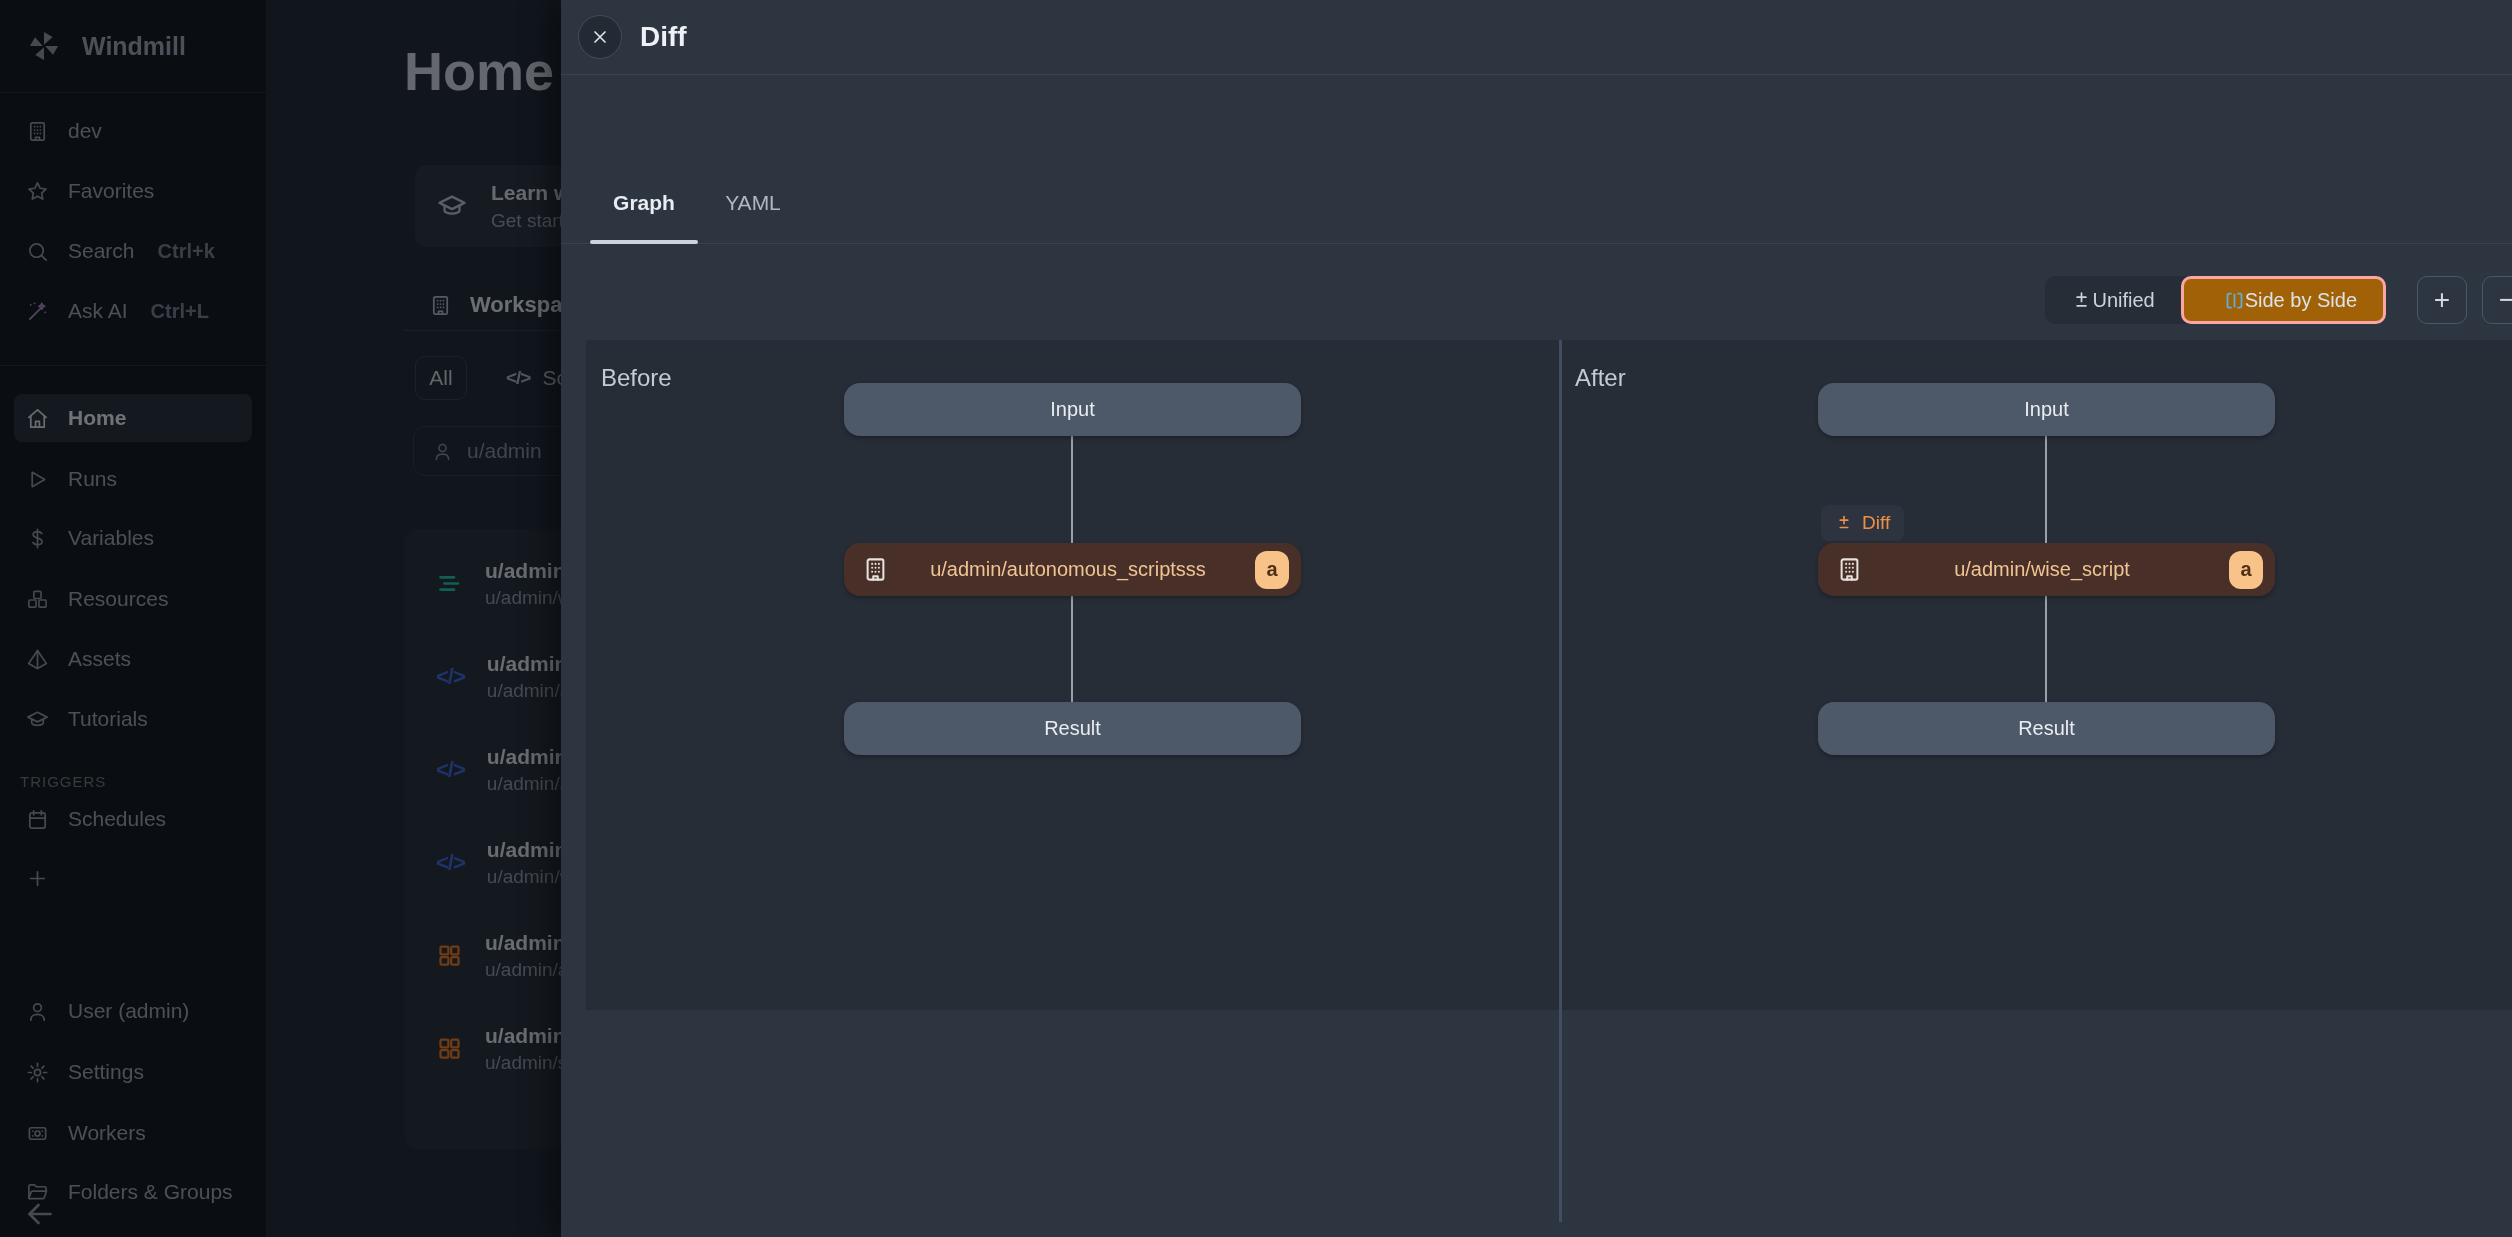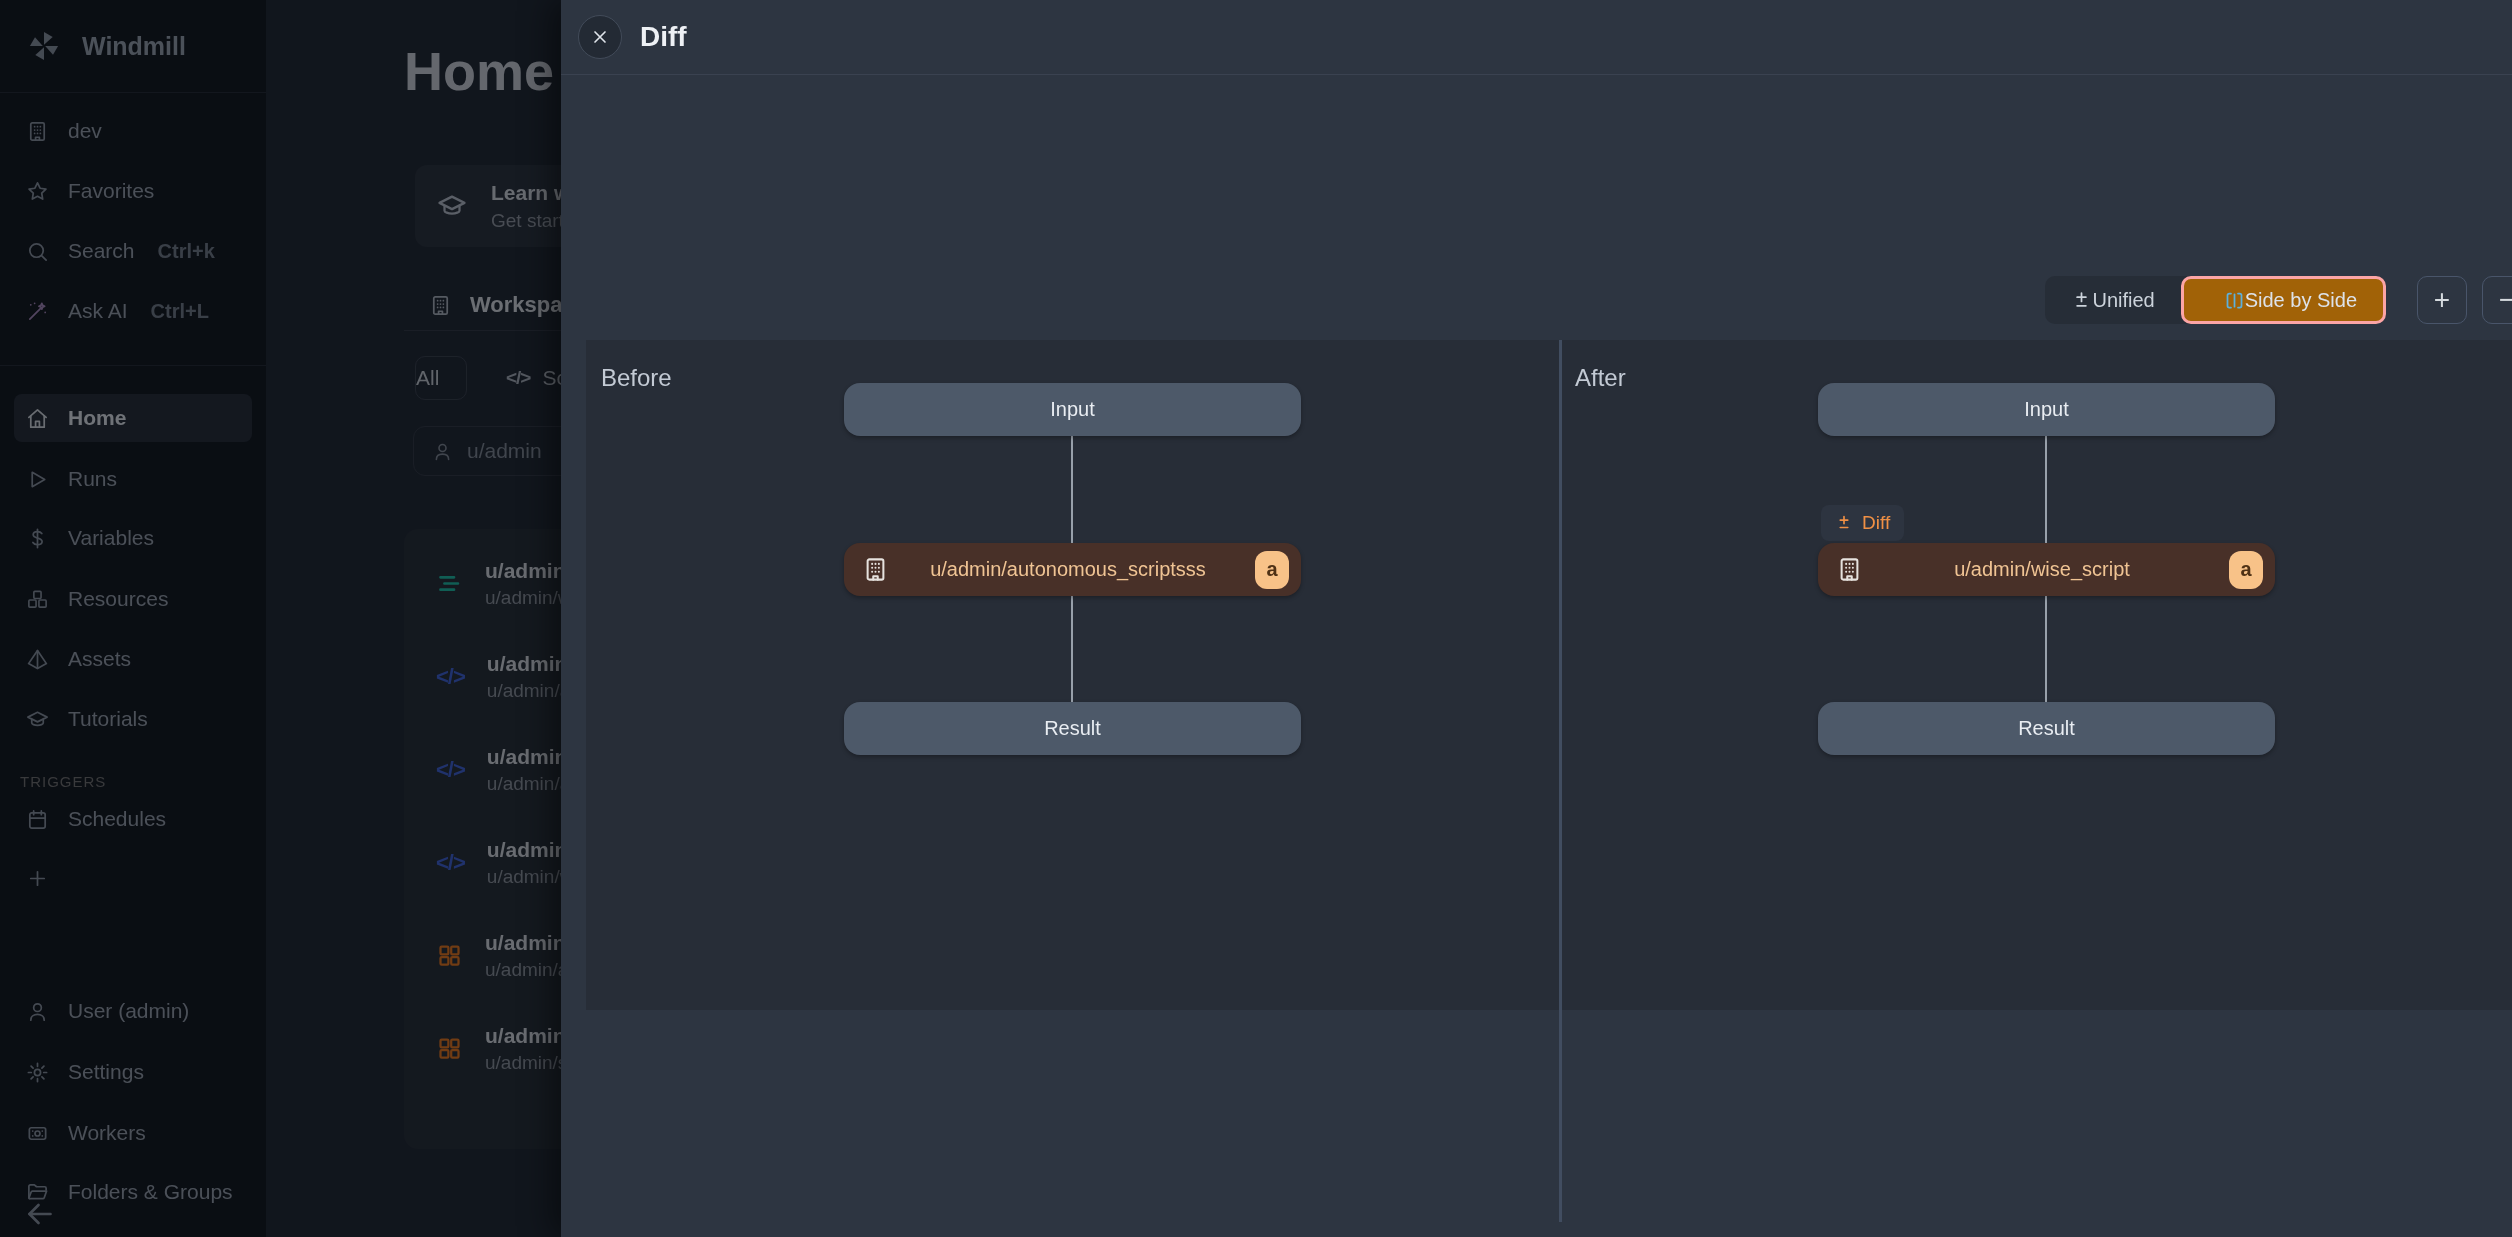--- a/index.html
+++ b/index.html
@@ -48,21 +48,21 @@
   .learn-cap { width: 30px; height: 30px; color: #b9c1cc; }
   .learn-title { font-size: 21px; font-weight: 700; color: #d4d9e0; }
   .learn-sub { font-size: 19px; color: #9299a3; margin-top: 5px; }
   .ws-header { position: absolute; left: 163px; top: 292px; display: flex;
     align-items: center; gap: 18px; }
   .ws-header .icon { width: 23px; height: 23px; color: #aeb6c1; }
   .ws-title { font-size: 22px; font-weight: 700; color: #dbe0e6; }
   .home-hr { position: absolute; left: 138px; top: 330px; right: 0; height: 1px; background: #323a46; }
   .chip-all { position: absolute; left: 149px; top: 356px; width: 52px; height: 44px;
     border: 1px solid #39414d; border-radius: 10px; display: flex; align-items: center;
-    font-size: 21px; color: #c6ccd4; cursor: pointer; }
+    justify-content: center; font-size: 21px; color: #c6ccd4; cursor: pointer; }
   .tab-scripts { position: absolute; left: 240px; top: 366px; display: flex;
     align-items: center; gap: 12px; color: #b7bec7; font-size: 21px; cursor: pointer; }
   .tab-scripts .code-glyph { color: #aab2bd; font-weight: 700; font-size: 19px; letter-spacing: -1px; }
   .owner-chip { position: absolute; left: 147px; top: 426px; width: 268px; height: 50px;
     border: 1px solid #323a45; border-radius: 12px; display: flex; align-items: center;
     padding-left: 18px; gap: 14px; color: #828b96; font-size: 21px; cursor: pointer; }
   .owner-chip .icon { width: 21px; height: 21px; }
   .list-card { position: absolute; left: 138px; top: 529px; width: 560px; height: 620px;
     border-radius: 14px; background: #272e38; }
   .list-row { position: absolute; left: 0; width: 560px; height: 93px; display: flex;
@@ -453,20 +453,29 @@
       <span class="icon">
         <svg viewBox="0 0 24 24" fill="none" stroke="currentColor" stroke-width="2" stroke-linecap="round">
           <path d="M6 6l12 12M18 6L6 18"></path>
         </svg>
       </span>
     </div>
     <span class="drawer-title">Diff</span>
   </div>
 
 
+  <div class="tabrow2">
+    <div class="view-tab graph">
+      <span>Graph</span>
+    </div>
+    <div class="view-tab yaml">
+      <span>YAML</span>
+    </div>
+    <div class="graph-underline"></div>
+  </div>
 
   <div class="toolbar">
     <div class="toggle-group">
       <div class="toggle-seg">
         <span class="icon">
           <svg viewBox="0 0 24 24" fill="none" stroke="currentColor" stroke-width="2" stroke-linecap="round">
             <path d="M12 3.5v9.5"></path>
               <path d="M7 8.2h10"></path>
               <path d="M7 18h10"></path>
           </svg>

